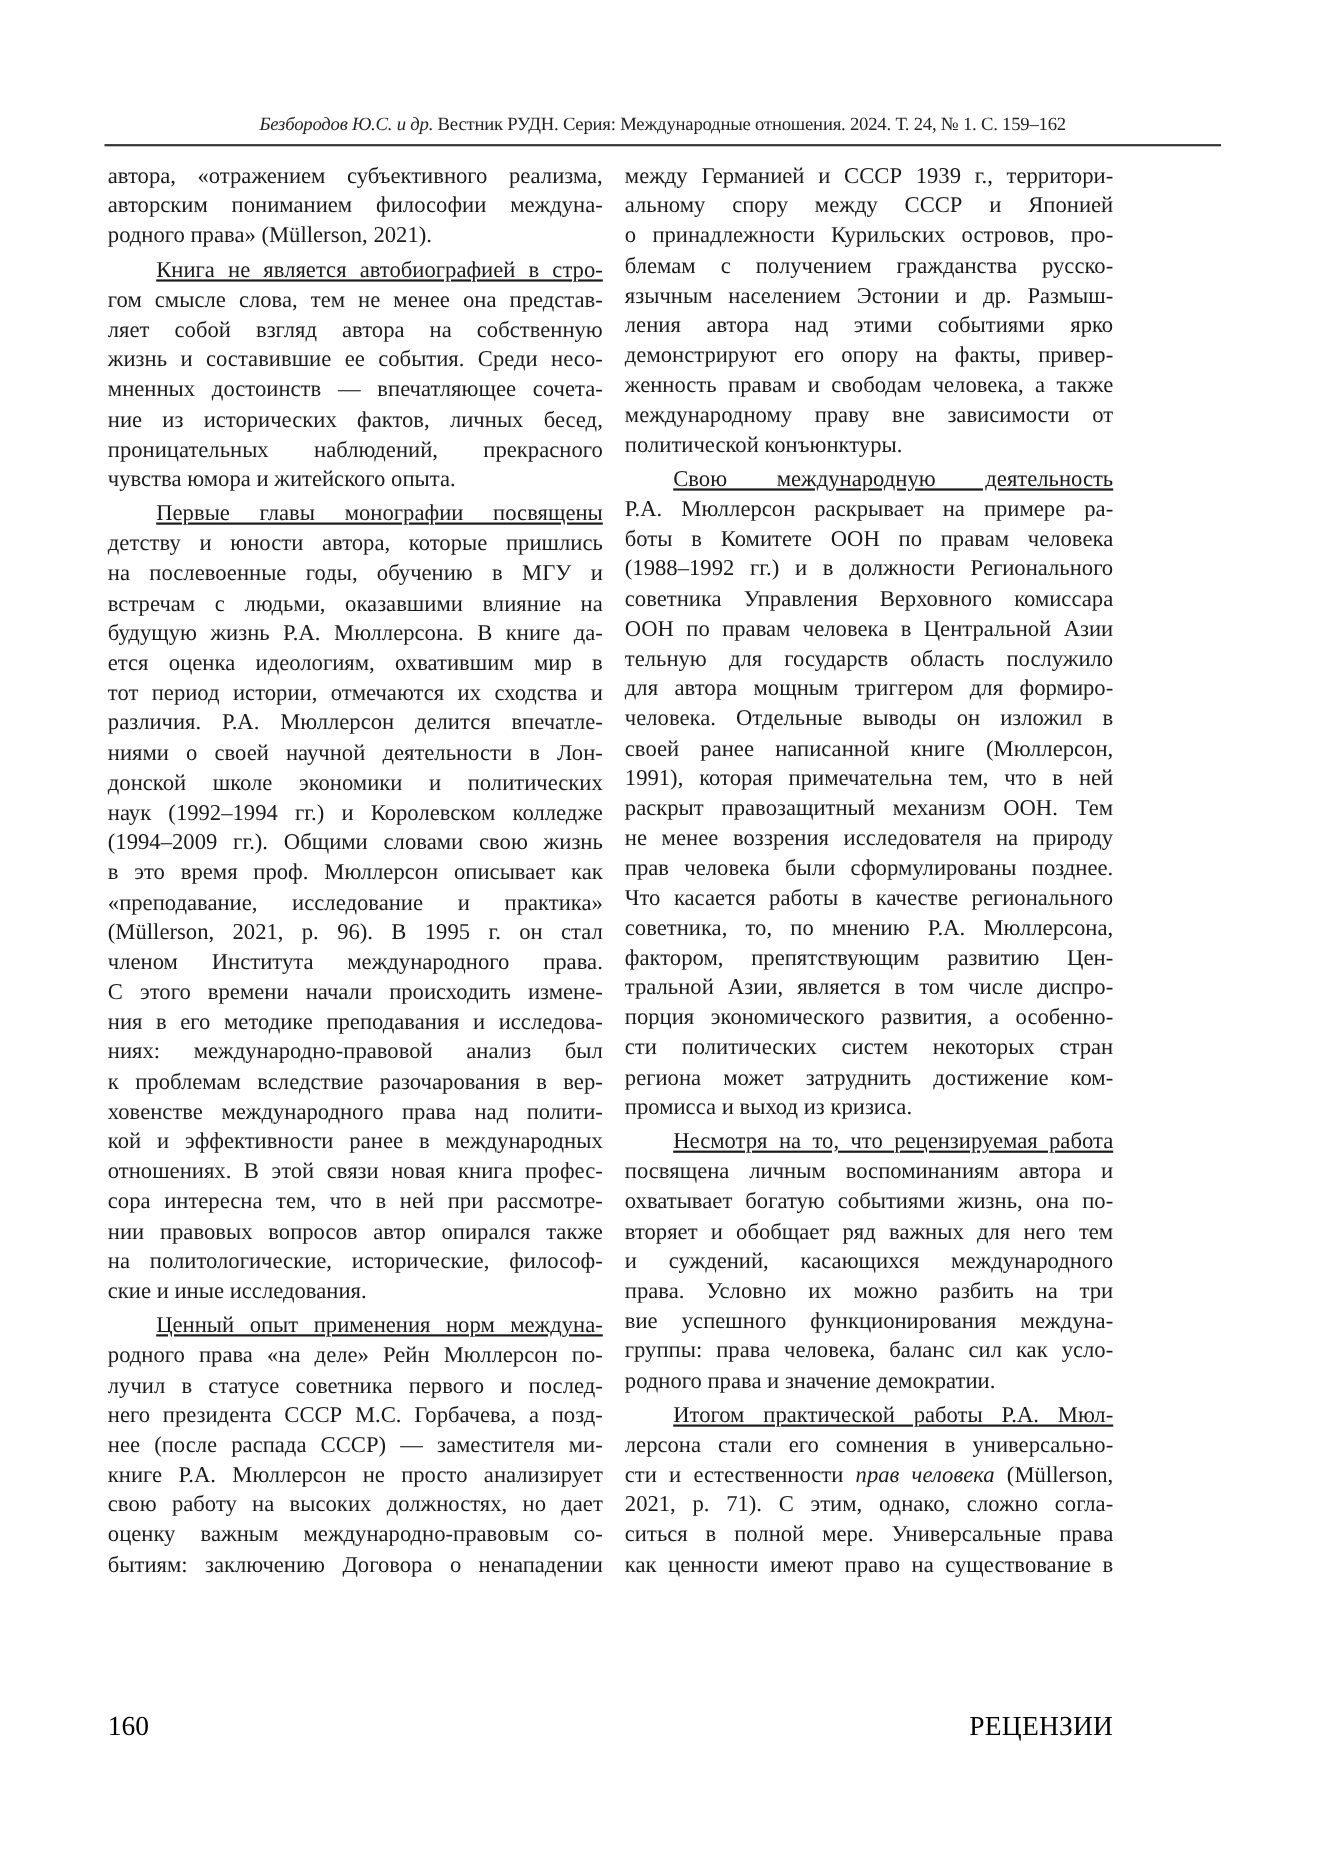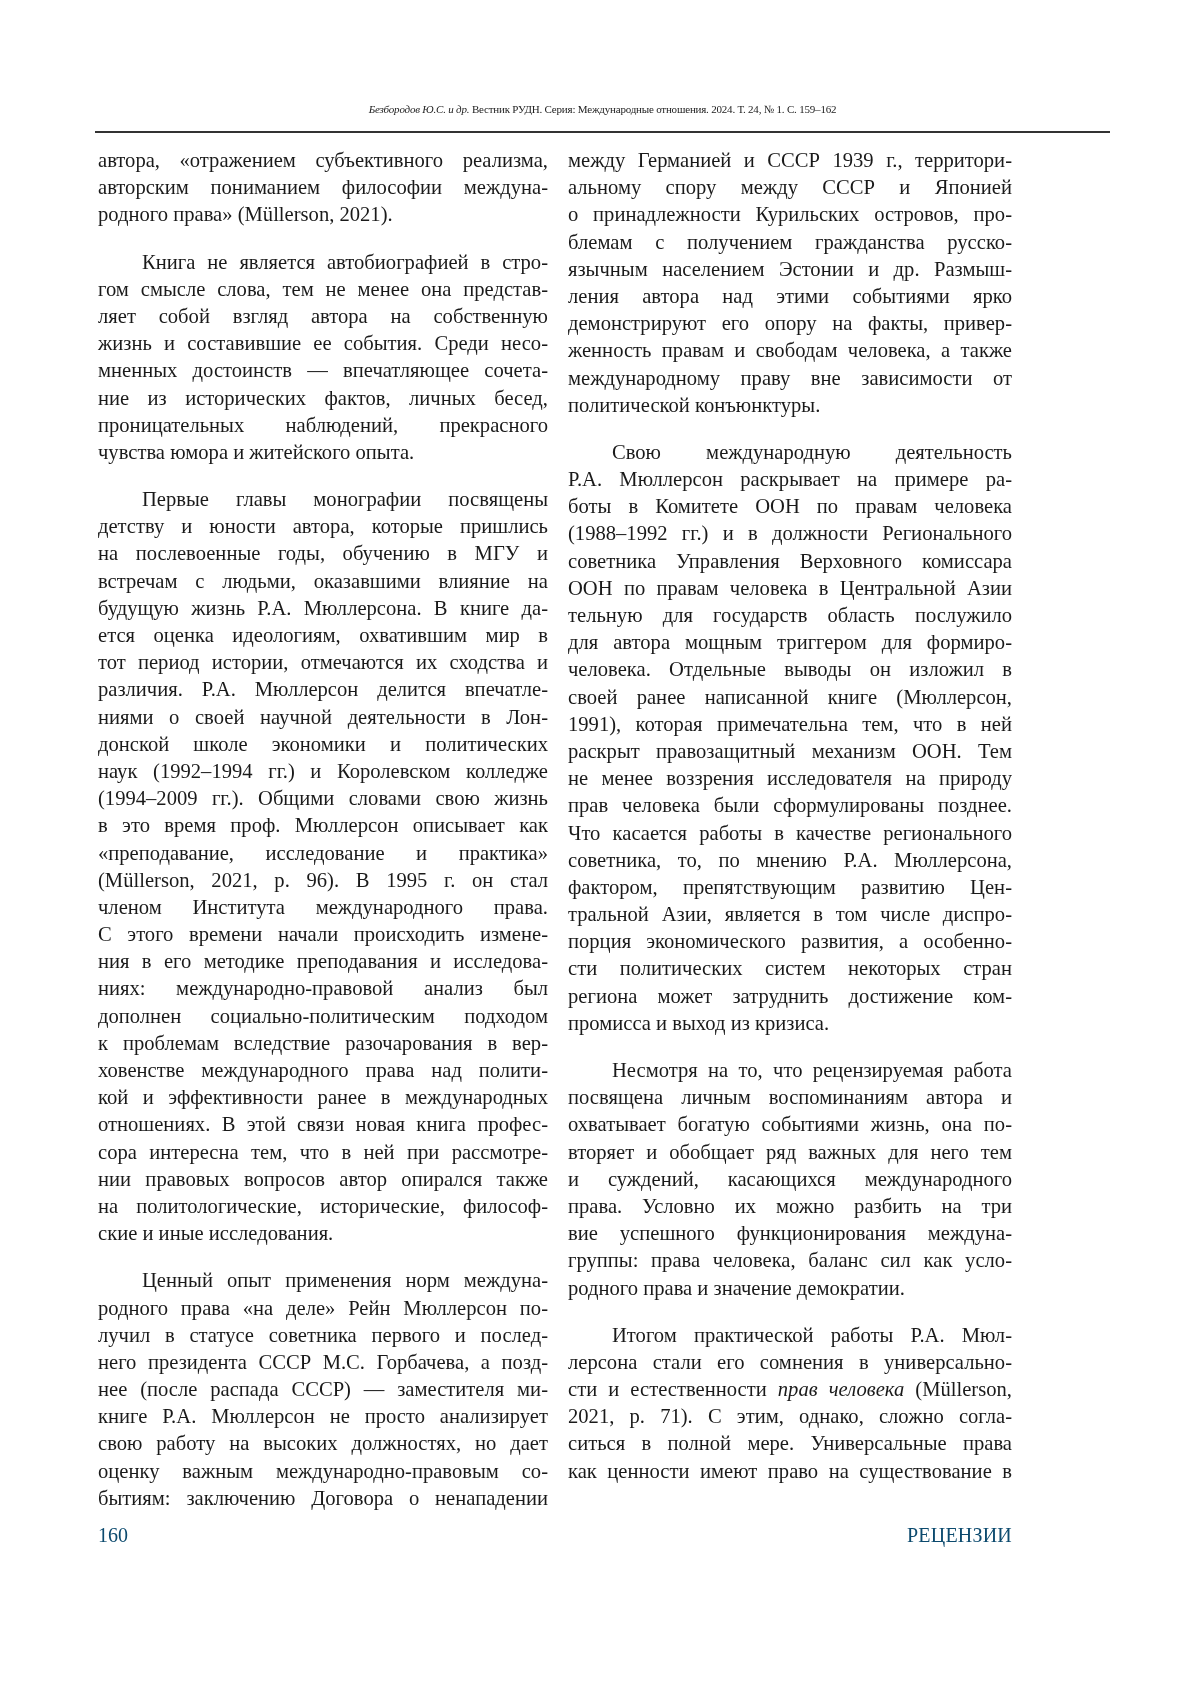--- a/index.html
+++ b/index.html
@@ -1,32 +1,32 @@
 <!DOCTYPE html>
 <html><head>
 <meta charset="utf-8">
 <style>
   html, body { margin: 0; padding: 0; background: #ffffff; }
   body { width: 1200px; height: 1698px; position: relative; overflow: hidden;
          font-family: "Liberation Serif", "DejaVu Serif", serif; color: #1a1a1a; }
   .running-head { position: absolute; left: 95px; width: 1015px; top: 103px;
-                  text-align: center; font-size: 11px; letter-spacing: -0.2px; color: #222; }
+                  text-align: center; font-size: 17px; letter-spacing: -0.2px; color: #222; }
   .running-head .auth { font-style: italic; }
   .head-rule { position: absolute; left: 95px; width: 1015px; top: 131px; height: 0;
                border-top: 2px solid #333; }
   .col { position: absolute; top: 147px; font-size: 20.6px; }
   .col-left { left: 98px; width: 450px; }
   .col-right { left: 568px; width: 444px; }
   .line { display: block; height: 27.2px; line-height: 27.2px; white-space: nowrap;
           text-align: justify; text-align-last: justify; }
   .line.last { text-align-last: left; }
   .line.indent { padding-left: 44px; }
-  .line.pgap { margin-top: 20px; }
+  .line.pgap { margin-top: 4px; text-decoration: underline; }
   .line i { font-style: italic; }
-  .footer { position: absolute; top: 1524px; font-size: 20px; color: #0c4a6e; }
+  .footer { position: absolute; top: 1556px; font-size: 25px; color: #000000; }
   .page-num { left: 98px; }
   .section-name { right: 188px; letter-spacing: 0.2px; }
 </style>
 </head>
 <body>
 
 <div class="running-head">
   <span class="auth">Безбородов Ю.С. и др.</span><span> Вестник РУДН. Серия: Международные отношения. 2024. Т. 24, № 1. С. 159–162</span>
 </div>
 <div class="head-rule"></div>
@@ -55,21 +55,20 @@
     <div class="line ">донской школе экономики и политических</div>
     <div class="line ">наук (1992–1994 гг.) и Королевском колледже</div>
     <div class="line ">(1994–2009 гг.). Общими словами свою жизнь</div>
     <div class="line ">в это время проф. Мюллерсон описывает как</div>
     <div class="line ">«преподавание, исследование и практика»</div>
     <div class="line ">(Müllerson, 2021, p. 96). В 1995 г. он стал</div>
     <div class="line ">членом Института международного права.</div>
     <div class="line ">С этого времени начали происходить измене-</div>
     <div class="line ">ния в его методике преподавания и исследова-</div>
     <div class="line ">ниях: международно-правовой анализ был</div>
-    <div class="line ">дополнен социально-политическим подходом</div>
     <div class="line ">к проблемам вследствие разочарования в вер-</div>
     <div class="line ">ховенстве международного права над полити-</div>
     <div class="line ">кой и эффективности ранее в международных</div>
     <div class="line ">отношениях. В этой связи новая книга профес-</div>
     <div class="line ">сора интересна тем, что в ней при рассмотре-</div>
     <div class="line ">нии правовых вопросов автор опирался также</div>
     <div class="line ">на политологические, исторические, философ-</div>
     <div class="line last">ские и иные исследования.</div>
     <div class="line indent pgap">Ценный опыт применения норм междуна-</div>
     <div class="line ">родного права «на деле» Рейн Мюллерсон по-</div>

